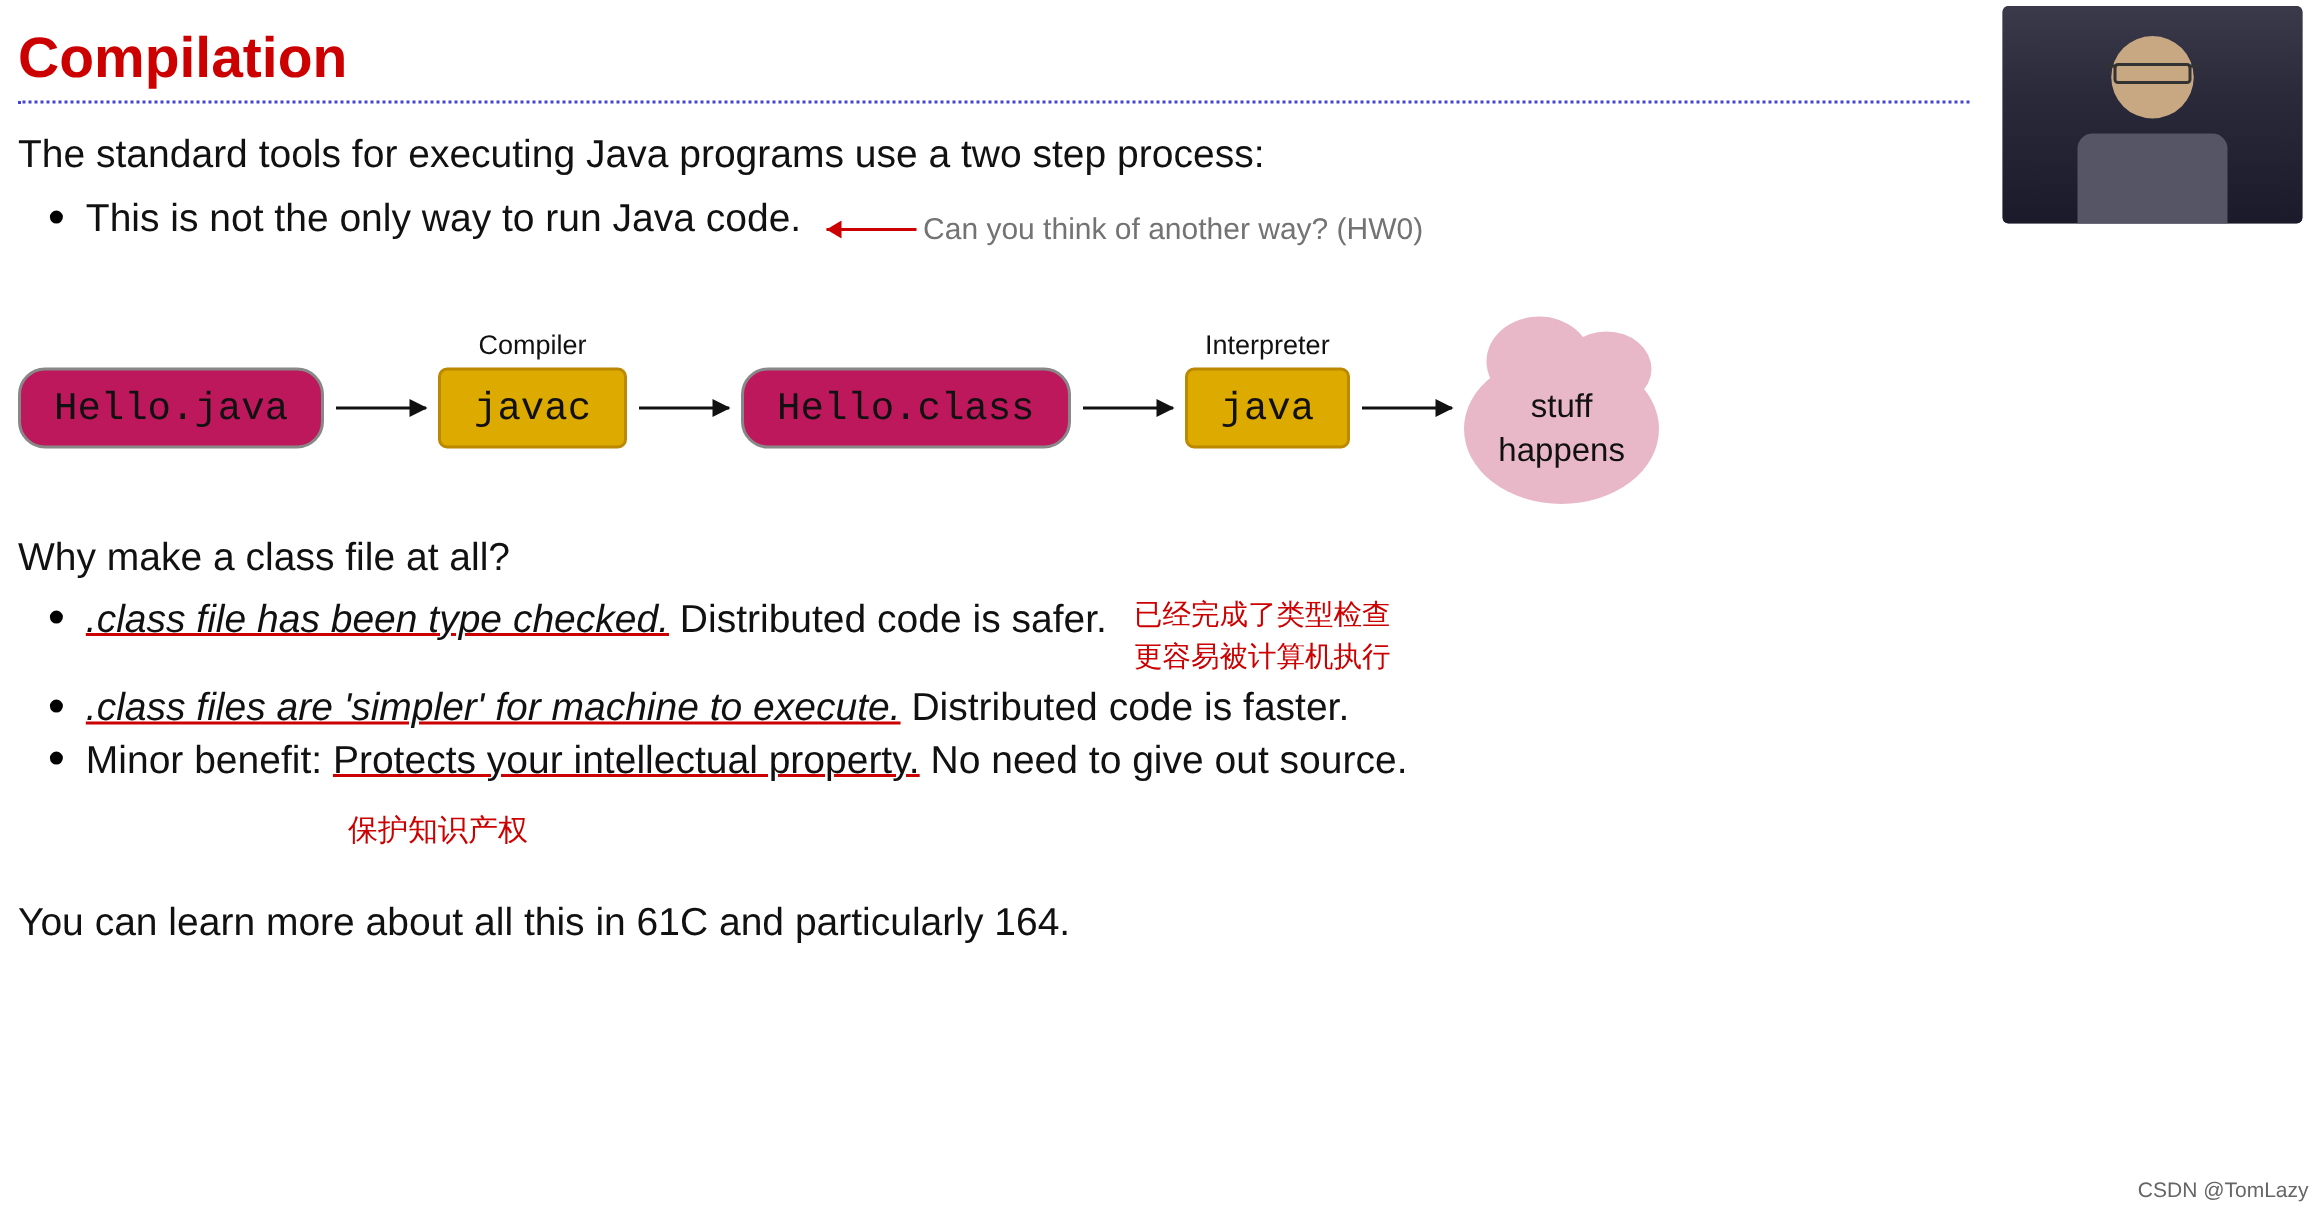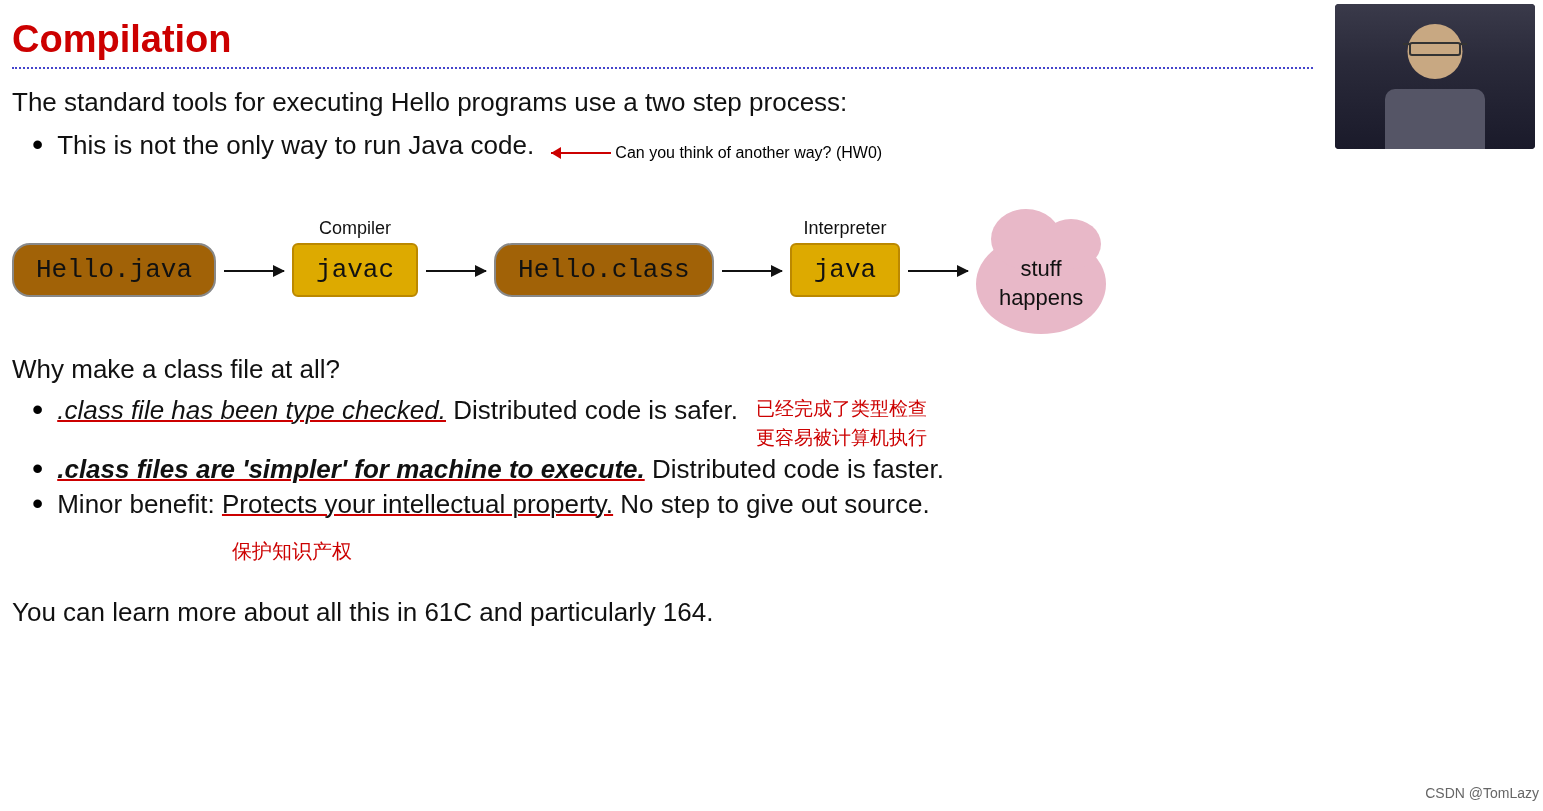--- a/index.html
+++ b/index.html
@@ -70,22 +70,22 @@
       content: '';
       position: absolute;
       left: 0;
       top: -5px;
       border-top: 6px solid transparent;
       border-bottom: 6px solid transparent;
       border-right: 10px solid #cc0000;
     }
 
     .annotation-text {
-      font-size: 16px;
-      color: #000000;
+      font-size: 20px;
+      color: #737373;
     }
 
     
     .diagram-section {
       display: flex;
       align-items: center;
       justify-content: flex-start;
       margin: 18px 0 20px 0;
       gap: 0;
     }
@@ -99,21 +99,21 @@
 
     .diagram-column {
       display: flex;
       flex-direction: column;
       align-items: center;
       justify-content: center;
     }
 
     
     .file-box {
-      background: #a16207;
+      background: #be185d;
       border: 2px solid #888;
       border-radius: 18px;
       padding: 10px 22px;
       font-size: 26px;
       font-family: 'Courier New', monospace;
       color: #111;
       min-width: 160px;
       text-align: center;
     }
 
@@ -335,21 +335,21 @@
       <div class="person-head"></div>
       <div class="person-glasses"></div>
       <div class="person-body"></div>
     </div>
   </div>
 
   <h1 class="title">Compilation</h1>
 
   <hr class="dotted-line">
 
-  <p class="intro-text">The standard tools for executing Hello programs use a two step process:</p>
+  <p class="intro-text">The standard tools for executing Java programs use a two step process:</p>
 
   <div class="bullet-row">
     <span class="bullet-dot">•</span>
     <span style="font-size:26px; color:#111;">
       <span>This is not the only way to run Java code.</span>
       <span class="annotation-container">
         <span class="arrow-left"></span>
         <span class="annotation-text">Can you think of another way? (HW0)</span>
       </span>
     </span>
@@ -406,32 +406,32 @@
       <span class="side-annotation">
         <span>已经完成了类型检查</span>
         <span>更容易被计算机执行</span>
       </span>
     </span>
   </div>
 
   <div class="bullet-row" style="margin-bottom:2px;">
     <span class="bullet-dot">•</span>
     <span style="font-size:26px; color:#111;">
-      <span class="red-underline" style="font-style:italic;font-weight:bold;">.class files are 'simpler' for machine to execute.</span>
+      <span class="red-underline" style="font-style:italic;">.class files are 'simpler' for machine to execute.</span>
       <span> Distributed code is faster.</span>
     </span>
   </div>
 
   <div class="bullet-row" style="flex-direction: column; margin-bottom:2px;">
     <div style="display:flex; align-items:flex-start;">
       <span class="bullet-dot">•</span>
       <span style="font-size:26px; color:#111;">
         <span>Minor benefit: </span>
         <span class="red-underline">Protects your intellectual property.</span>
-        <span> No step to give out source.</span>
+        <span> No need to give out source.</span>
       </span>
     </div>
     <div style="display:flex; justify-content: center; margin-left:200px; margin-top:16px;">
       <span style="font-size:20px; color:#cc0000;">保护知识产权</span>
     </div>
   </div>
 
   <p class="bottom-text" style="margin-top:32px;">You can learn more about all this in 61C and particularly 164.</p>
 
   <div class="credit">CSDN @TomLazy</div>

